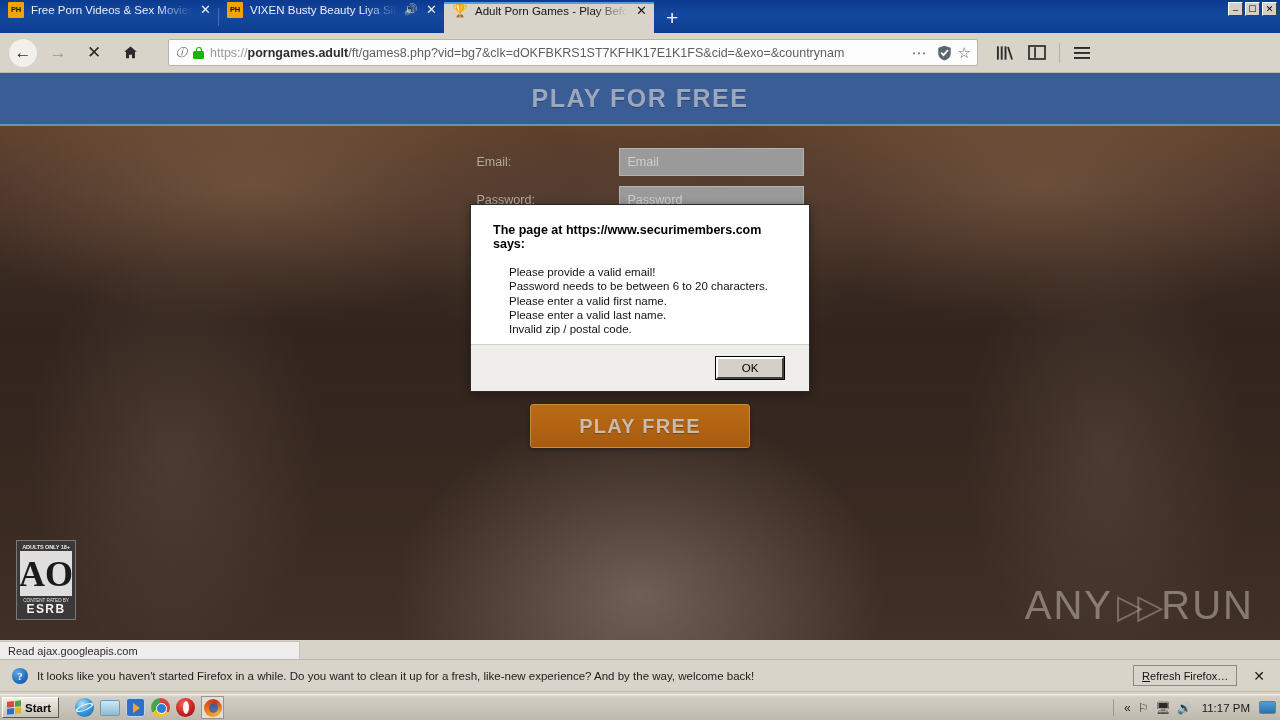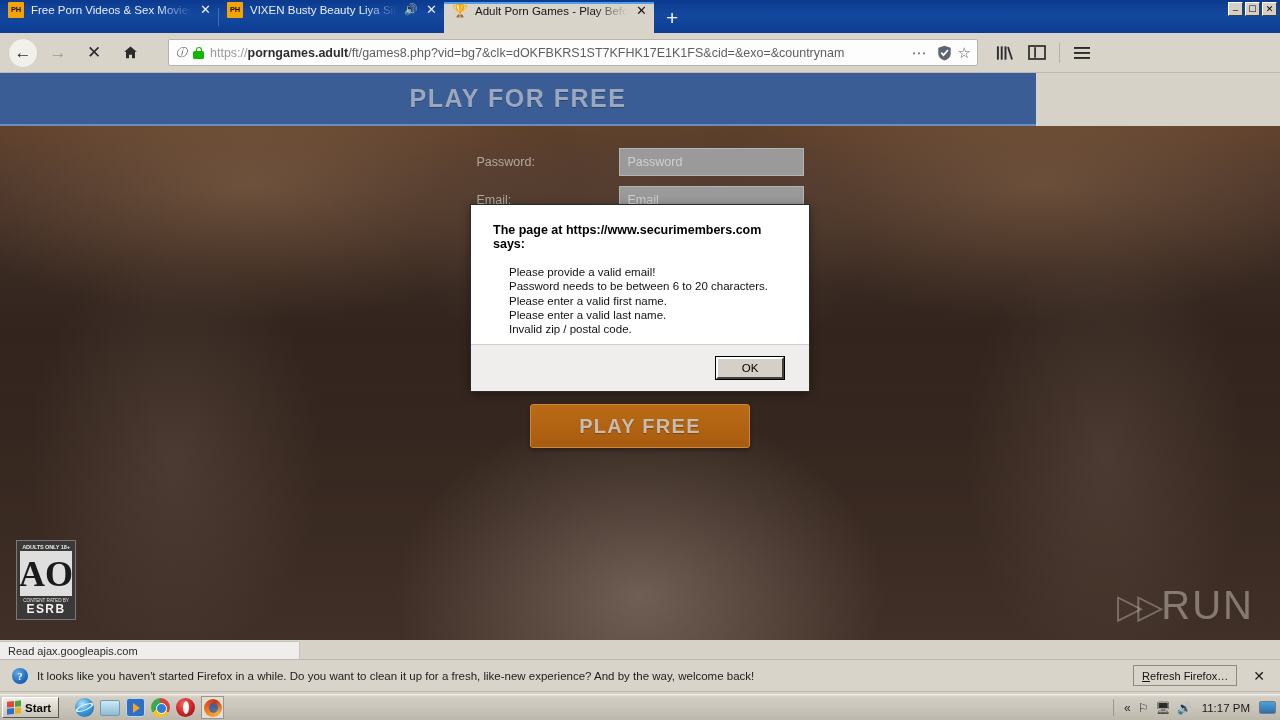--- a/index.html
+++ b/index.html
@@ -110,21 +110,21 @@
   .u-dots { color: #59595e; font-size: 15px; letter-spacing: 1px; padding: 0 3px; cursor: pointer; }
   .u-shield { width: 15px; height: 16px; cursor: pointer; }
   .u-star { font-size: 15px; color: #5a5a5a; cursor: pointer; }
   .tb-right { display: flex; align-items: center; gap: 2px; padding-right: 9px; }
   .tbicon { width: 30px; height: 28px; display: flex; align-items: center; justify-content: center; color: #2b2b2b; cursor: pointer; }
   .tb-divider { width: 1px; height: 20px; background: #b7b2a8; margin: 0 5px; }
 
   
   .page { position: absolute; top: 73px; left: 0; width: 1280px; height: 567px; overflow: hidden; }
   .site-header {
-    position: absolute; top: 0; left: 0; width: 1036px; height: 53px;
+    position: absolute; top: 0; left: 0; width: 1280px; height: 53px;
     background: #3a5d96;
     display: flex; align-items: center; justify-content: center;
     border-bottom: 2px solid #6b8ec2;
   }
   .site-header .ttl {
     font-size: 25px; font-weight: bold; letter-spacing: 1.5px;
     color: #9aa7bd; text-shadow: 0 1px 0 rgba(0,0,0,.25);
   }
   .hero {
     position: absolute; top: 53px; left: 0; width: 1280px; height: 514px;
@@ -399,39 +399,40 @@
   <div class="page">
 
     <div class="site-header">
       <div class="ttl">PLAY FOR FREE</div>
     </div>
 
     <div class="hero"></div>
 
     <div class="form-area">
       <div class="frow">
+        <div class="flabel">Email:</div>
+        <div class="finput">Email</div>
+      </div>
+      <div class="frow">
         <div class="flabel">Password:</div>
         <div class="finput">Password</div>
-      </div>
-      <div class="frow">
-        <div class="flabel">Email:</div>
-        <div class="finput">Email</div>
       </div>
     </div>
 
     <div class="playfree-btn">PLAY FREE</div>
 
     <div class="esrb">
       <div class="e-top">ADULTS ONLY 18+</div>
       <div class="e-mid">AO</div>
       <div class="e-b1">CONTENT RATED BY</div>
       <div class="e-b2">ESRB</div>
     </div>
 
     <div class="anyrun">
+      <span>ANY</span>
       <span class="tri">▷▷</span>
       <span>RUN</span>
     </div>
   </div>
 
   <div class="alert-dlg">
     <div class="alert-body">
       <div class="alert-title">The page at https://www.securimembers.com says:</div>
       <div class="alert-lines">
         <div class="alert-line">Please provide a valid email!</div>

